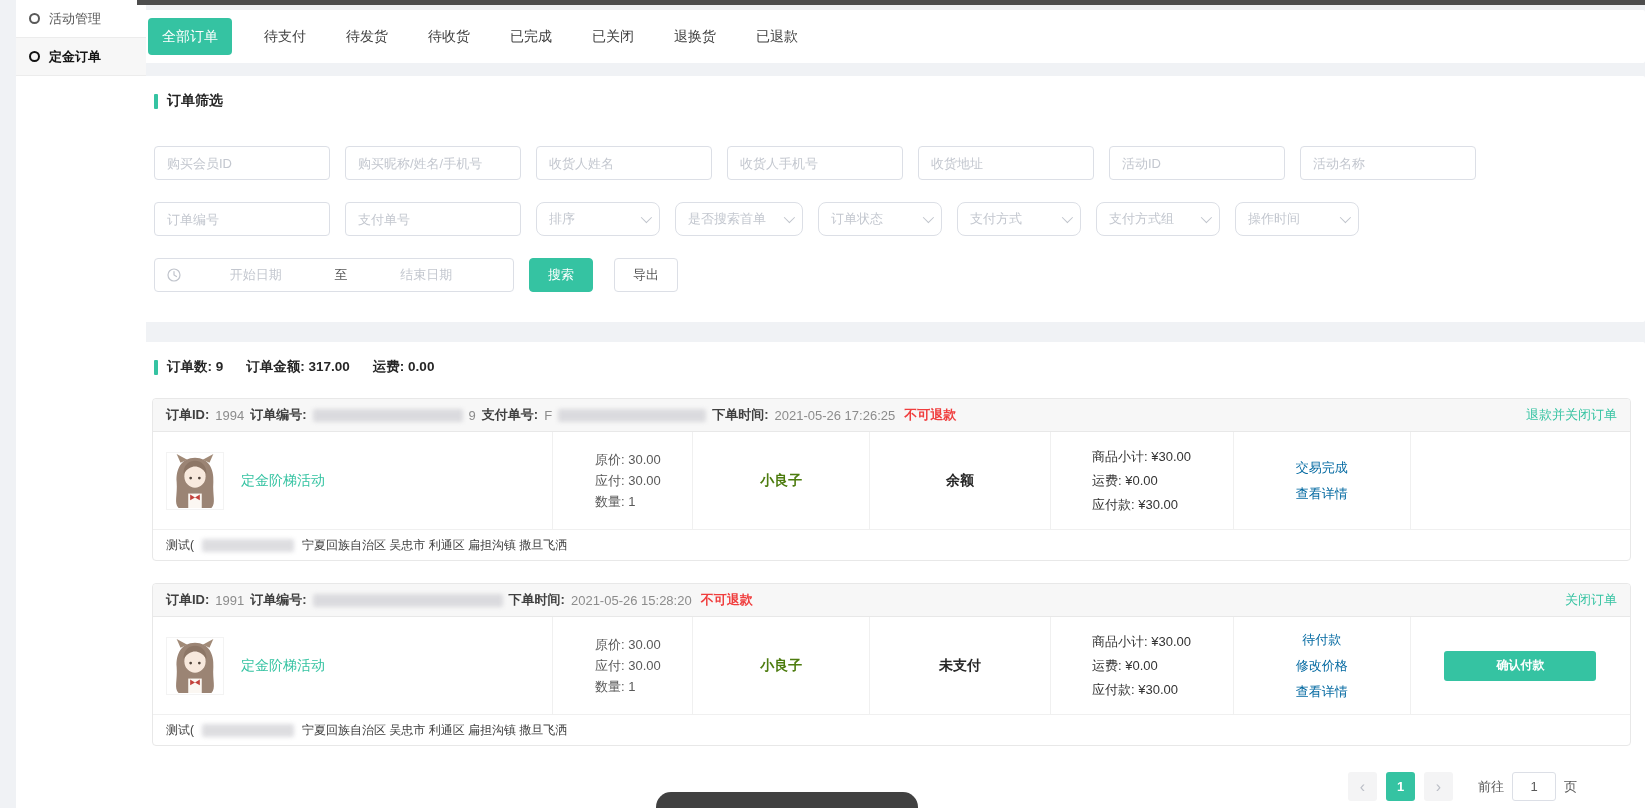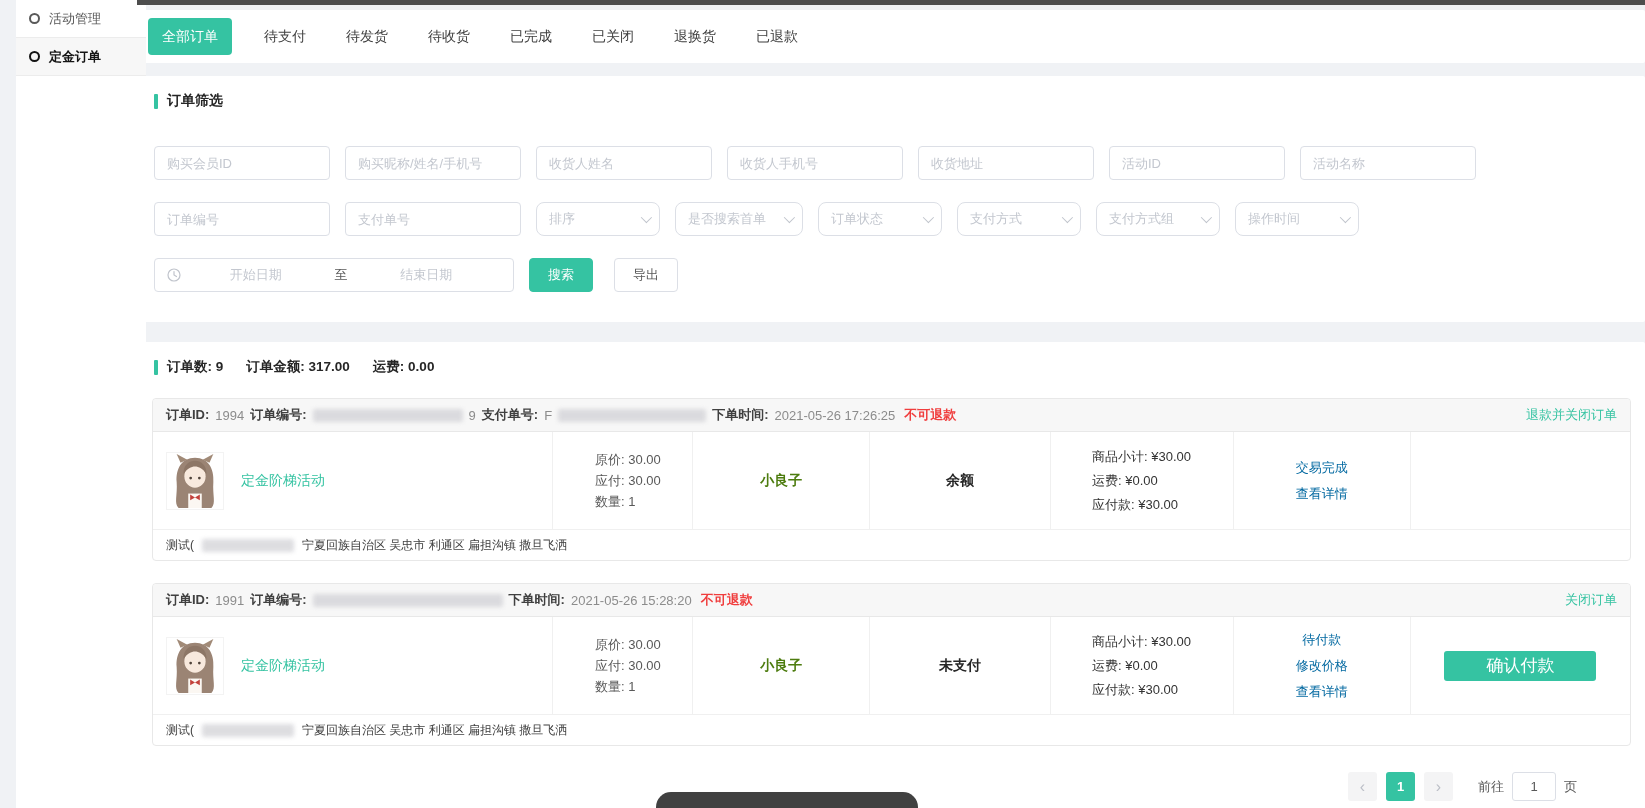--- a/index.html
+++ b/index.html
@@ -70,21 +70,21 @@
   .col.paym { width:12.2%; font-weight:bold; color:#262626; font-size:14px; }
   .col.amts { width:12.4%; color:#333; }
   .col.acts { width:12%; flex-direction:column; gap:8px; }
   .col.btncol { flex:1; }
   .stack div { line-height:21px; text-align:left; }
   .amts .stack div { line-height:24px; }
   .green-link { color:#0369a1; cursor:pointer; }
   .product-name { color:#35c3a2; font-size:14px; cursor:pointer; }
   .avatar { width:58px; height:58px; flex:none; border:1px solid #f3f3f3; background:#fff; }
   .confirm-btn { background:#35c3a2; color:#fff; border-radius:3px; width:152px; height:30px;
-    display:flex; align-items:center; justify-content:center; font-size:17px; font-weight:normal; cursor:pointer; }
+    display:flex; align-items:center; justify-content:center; font-size:12px; font-weight:bold; cursor:pointer; }
   .order-addr { border-top:1px solid #f0f0f0; height:31px; display:flex; align-items:center; gap:8px;
     padding:0 13px; font-size:12px; color:#404040; }
   
   .pagination { display:flex; align-items:center; justify-content:flex-end; gap:9px;
     margin:26px 62px 0 0; font-size:13px; color:#595959; }
   .pg-btn { width:29px; height:29px; border-radius:3px; background:#f4f4f5; color:#bcbfc7;
     display:flex; align-items:center; justify-content:center; font-size:16px; cursor:pointer; }
   .pg-cur { width:29px; height:29px; border-radius:3px; background:#35c3a2; color:#fff; font-weight:bold;
     display:flex; align-items:center; justify-content:center; cursor:pointer; }
   .goto { margin-left:16px; display:flex; align-items:center; gap:8px; }

